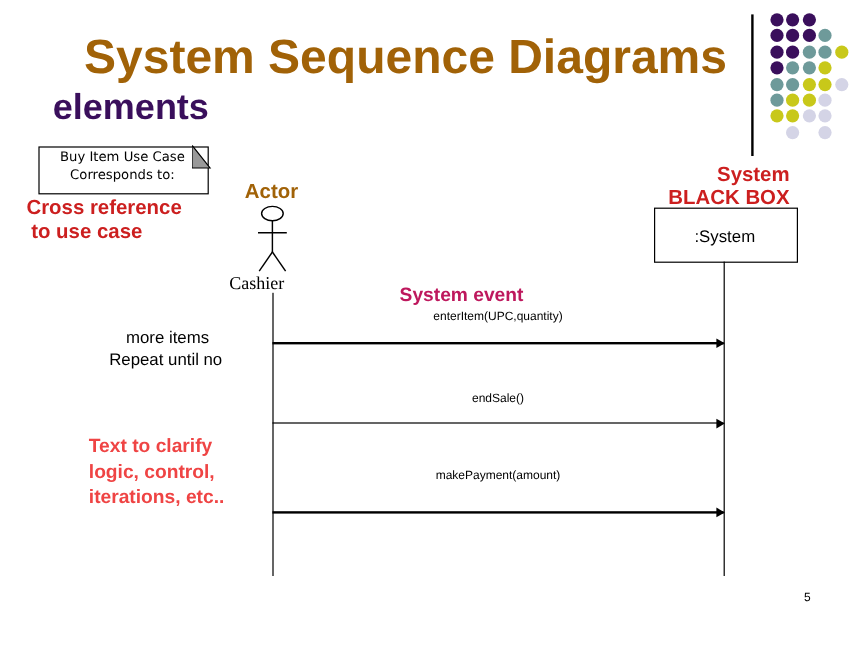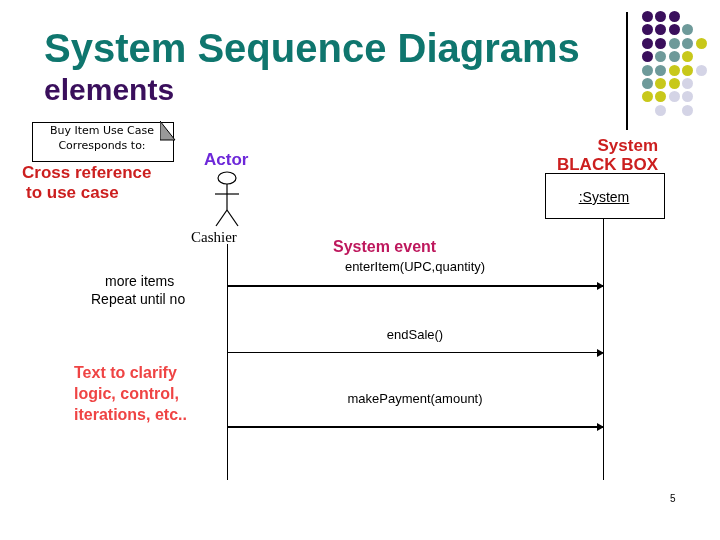--- a/index.html
+++ b/index.html
@@ -10,35 +10,35 @@
     #accent-line { left: 626px; top: 12px; width: 2px; height: 118px; background: #000; }
     .dot { position: absolute; width: 11px; height: 11px; border-radius: 50%; }
     .red { color: #cc1f1f; font-weight: bold; }
     #note-box { left: 32px; top: 122px; width: 140px; height: 38px; border: 1px solid #000; background: #fff; }
     #note-text { left: 34px; top: 123px; width: 136px; text-align: center; font-family: "DejaVu Sans", sans-serif; font-size: 11px; line-height: 15px; color: #000; }
     #xref-label { left: 22px; top: 163px; font-size: 17px; line-height: 20px; white-space: nowrap; }
     #actor-label { left: 204px; top: 150px; font-size: 17px; white-space: nowrap; }
     #cashier-label { left: 191px; top: 229px; font-family: "Liberation Serif", serif; font-size: 15px; white-space: nowrap; }
     #sys-label { left: 548px; top: 136px; width: 110px; text-align: center; font-size: 17px; line-height: 19px; }
     #sys-box { left: 545px; top: 173px; width: 118px; height: 44px; border: 1px solid #000; background: #fff; }
-    #sys-box-text { left: 545px; top: 189px; width: 118px; text-align: center; font-size: 14px; text-decoration: underline; color: #000; }
+    #sys-box-text { left: 545px; top: 189px; width: 118px; text-align: center; font-size: 14px; color: #000; }
     #lifeline-actor { left: 227px; top: 244px; width: 1px; height: 236px; background: #000; }
     #lifeline-system { left: 603px; top: 218px; width: 1px; height: 262px; background: #000; }
     #sysevent-label { left: 333px; top: 238px; font-size: 16px; white-space: nowrap; }
-    .msg-label { position: absolute; font-size: 13px; color: #000; white-space: nowrap; text-align: center; width: 376px; left: 227px; }
+    .msg-label { position: absolute; font-size: 10px; color: #000; white-space: nowrap; text-align: center; width: 376px; left: 227px; }
     .arrow { position: absolute; left: 227px; width: 376px; height: 2px; background: #000; }
     .arrow .head { position: absolute; right: -1px; top: -3px; width: 0; height: 0; border-top: 4px solid transparent; border-bottom: 4px solid transparent; border-left: 7px solid #000; }
     #repeat-label { left: 91px; top: 272px; font-size: 14px; line-height: 18px; color: #000; width: 140px; }
     #clarify-label { left: 74px; top: 320px; font-size: 16px; line-height: 21px; white-space: nowrap; }
     #page-number { left: 670px; top: 493px; font-size: 10px; color: #000; }
   </style>
 </head>
 <body>
 
-<div id="title" class="abs" style="color: #0f766e;">System Sequence Diagrams</div>
+<div id="title" class="abs" style="color: #a16207; margin-left: 26px;">System Sequence Diagrams</div>
 <div id="subtitle" class="abs" style="color: rgb(58, 15, 92);">elements</div>
 
 <div id="accent-line" class="abs"></div>
 <div id="dot-grid" class="abs" style="left:0;top:0;width:720px;height:130px;">
     <div class="dot" style="left: 642px; top: 11px; background: rgb(58, 15, 92);"></div>
     <div class="dot" style="left: 655.4px; top: 11px; background: rgb(58, 15, 92);"></div>
     <div class="dot" style="left: 668.8px; top: 11px; background: rgb(58, 15, 92);"></div>
     <div class="dot" style="left: 642px; top: 24.4px; background: rgb(58, 15, 92);"></div>
     <div class="dot" style="left: 655.4px; top: 24.4px; background: rgb(58, 15, 92);"></div>
     <div class="dot" style="left: 668.8px; top: 24.4px; background: rgb(58, 15, 92);"></div>
@@ -76,21 +76,21 @@
 <div id="note-text" class="abs">
   <div>Buy Item Use Case</div>
   <div>Corresponds to:</div>
 </div>
 
 <div id="xref-label" class="abs red" style="color: rgb(204, 31, 31);">
   <div>Cross reference</div>
   <div style="padding-left:4px;">to use case</div>
 </div>
 
-<div id="actor-label" class="abs red" style="color: #6d28d9;">Actor</div>
+<div id="actor-label" class="abs red" style="color: #a16207;">Actor</div>
 <svg class="abs" style="left:208px;top:168px;" width="40" height="62">
   <ellipse cx="19" cy="10" rx="9" ry="6" fill="none" stroke="#000" stroke-width="1.2"></ellipse>
   <line x1="19" y1="16" x2="19" y2="42" stroke="#000" stroke-width="1.2"></line>
   <line x1="7" y1="26" x2="31" y2="26" stroke="#000" stroke-width="1.2"></line>
   <line x1="19" y1="42" x2="8" y2="58" stroke="#000" stroke-width="1.2"></line>
   <line x1="19" y1="42" x2="30" y2="58" stroke="#000" stroke-width="1.2"></line>
 </svg>
 <div id="cashier-label" class="abs">Cashier</div>
 
 <div id="sys-label" class="abs red" style="color: rgb(204, 31, 31); text-align: right;">

